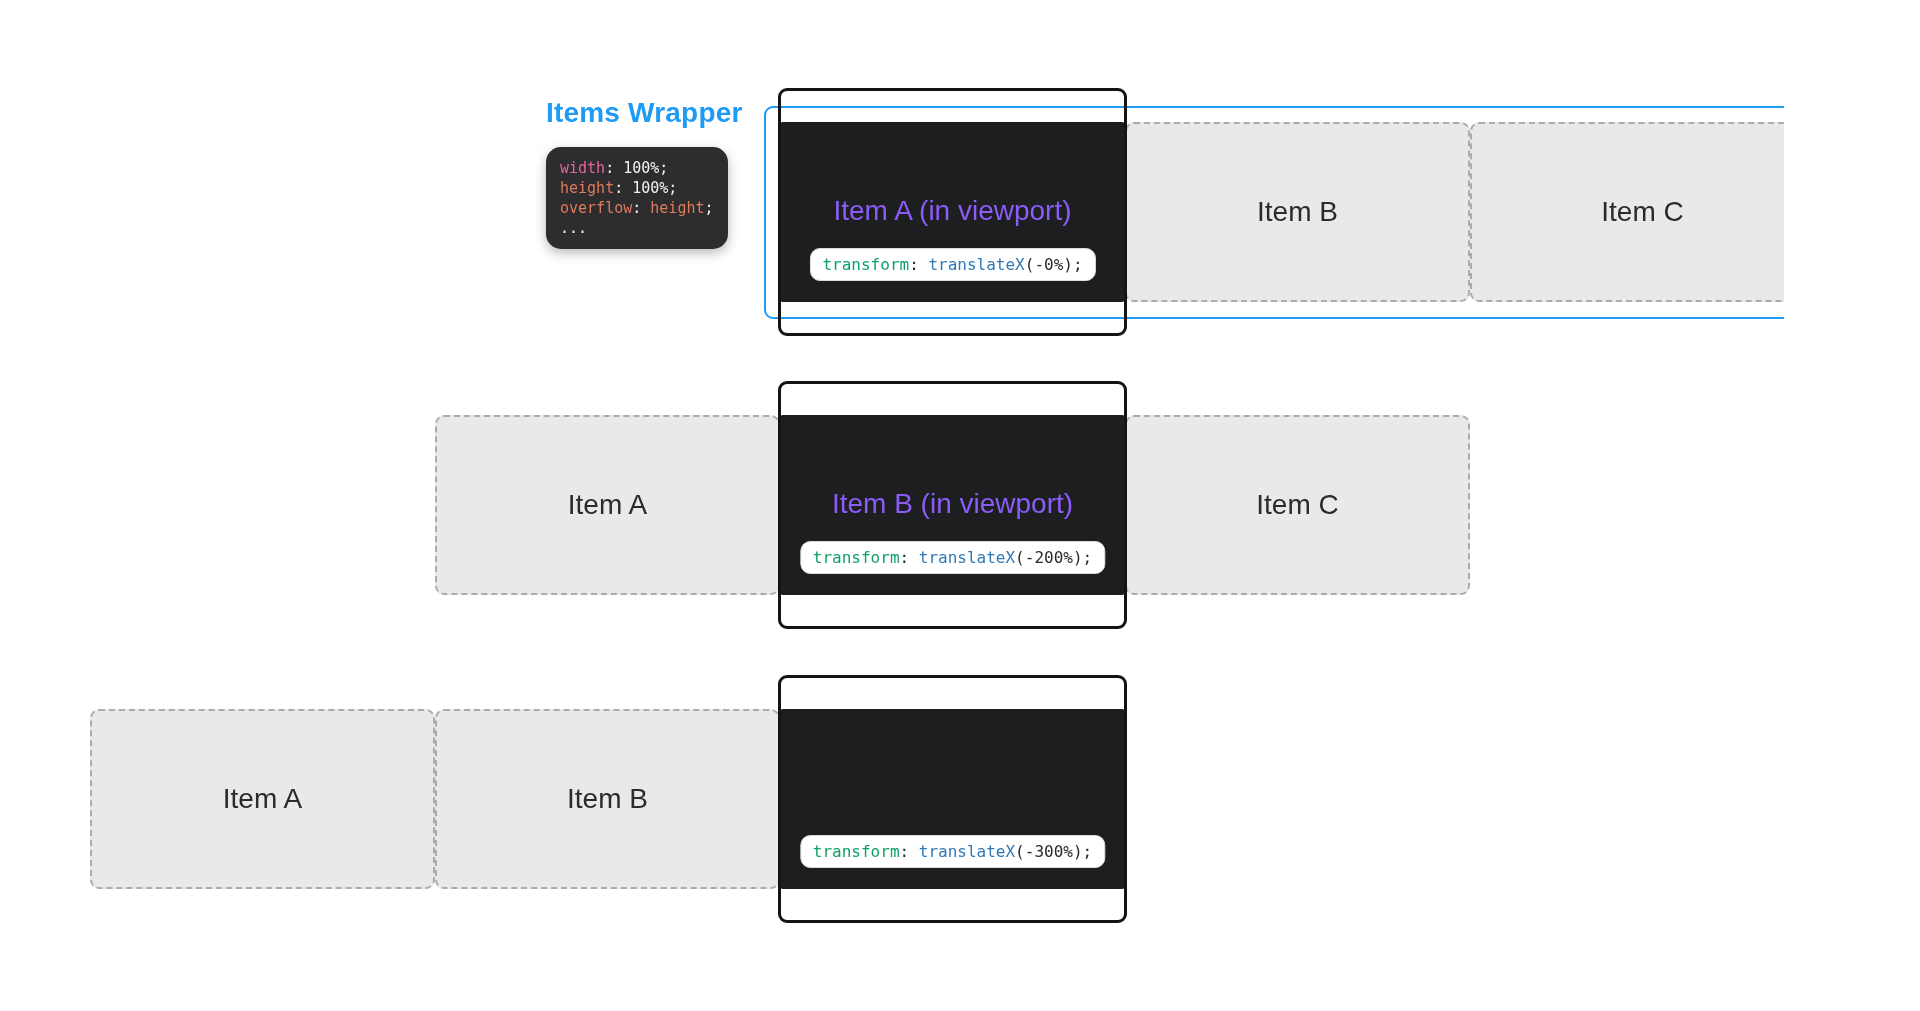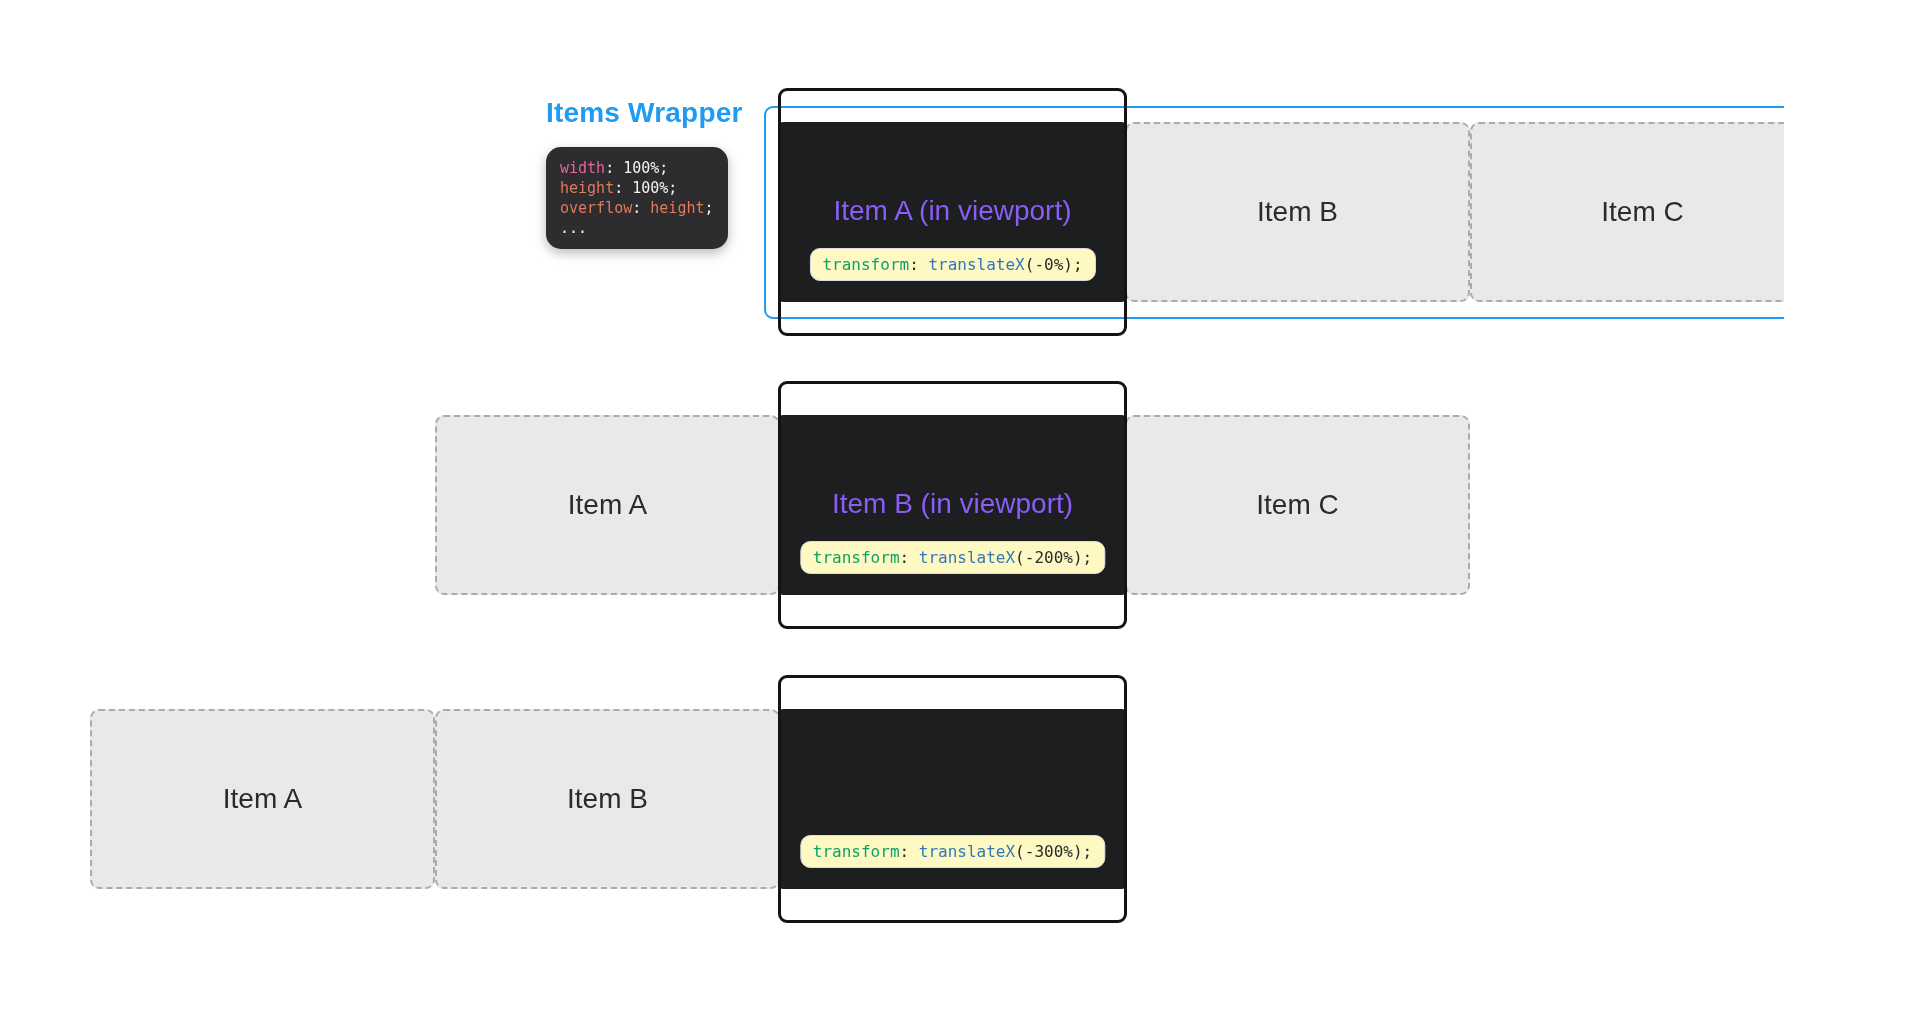--- a/index.html
+++ b/index.html
@@ -47,21 +47,21 @@
     display:flex;align-items:center;justify-content:center;z-index:1;
   }
   .item-ghost .item-label{font-size:28px;font-weight:400;color:var(--label-dark);}
   .item-active{background:var(--item-dark-bg);border-radius:3px;z-index:2;}
   .item-active .item-label{
     position:absolute;left:0;right:0;top:50%;transform:translateY(-54%);
     text-align:center;color:#8b5cf6;font-size:28px;font-weight:500;
   }
   .code-pill{
     position:absolute;left:50%;bottom:21px;transform:translateX(-50%);
-    background:#fef9c3;border:1.5px solid #dcdcdc;border-radius:10px;
+    background:#ffffff;border:1.5px solid #dcdcdc;border-radius:10px;
     padding:6px 12px;white-space:nowrap;z-index:3;
     font-family:"DejaVu Sans Mono","Liberation Mono",monospace;font-size:16px;
   }
   .viewport-frame{
     position:absolute;left:778px;width:349px;height:248px;
     border:3px solid var(--frame-border);border-radius:9px;
     box-sizing:border-box;z-index:5;pointer-events:none;background:transparent;
   }
   .tok-pink{color:var(--tok-pink);}
   .tok-salmon{color:var(--tok-salmon);}

